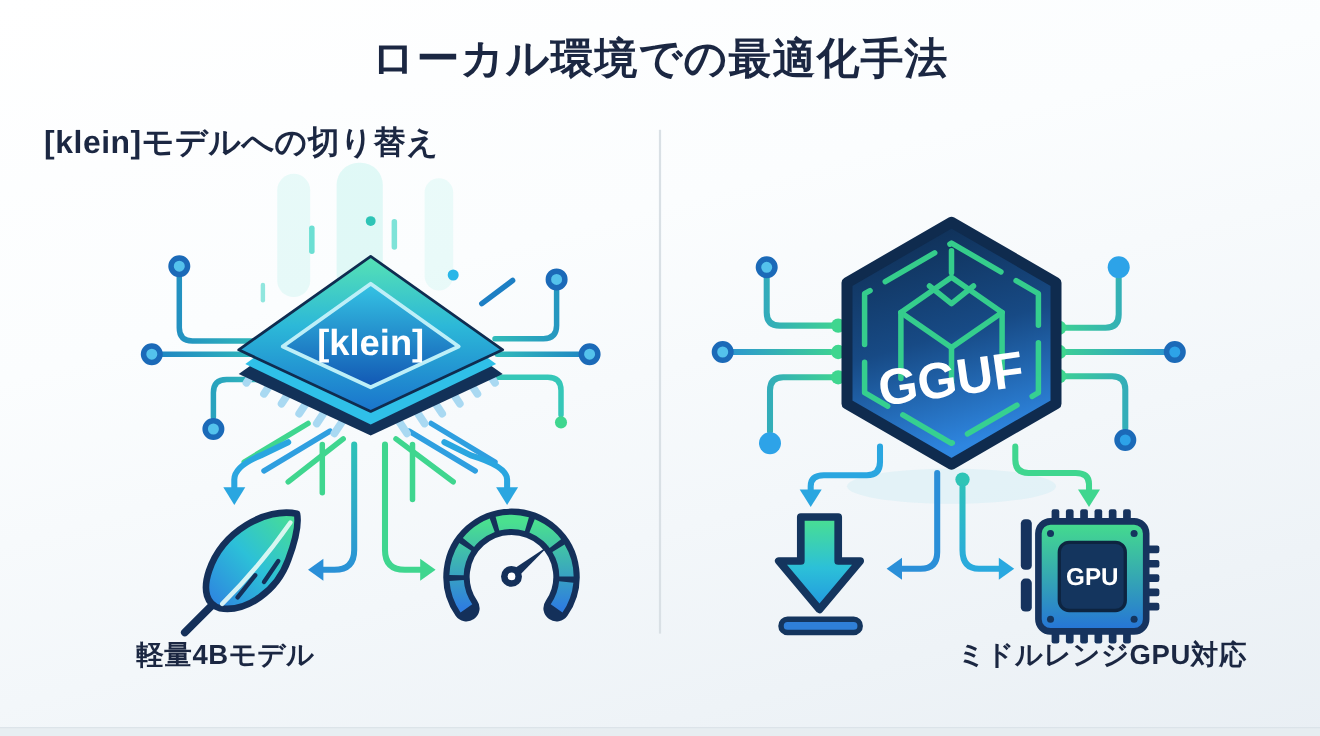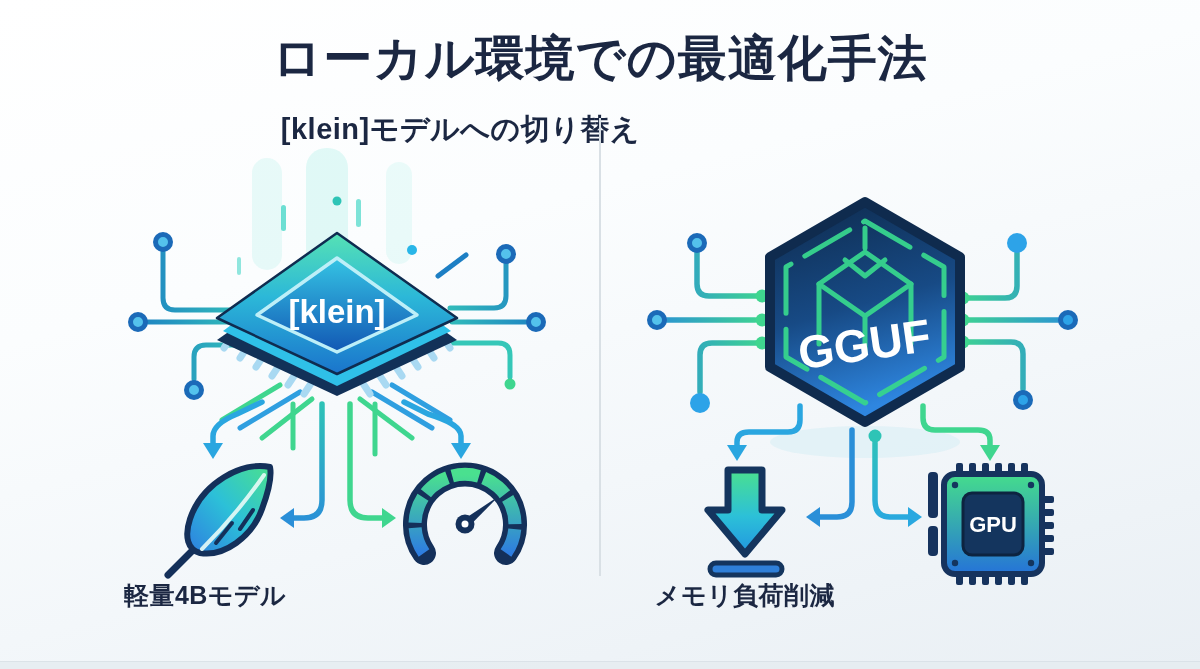--- a/index.html
+++ b/index.html
@@ -1,21 +1,21 @@
 <!DOCTYPE html>
 <html><head>
 <meta charset="utf-8">
 <style>
   html,body{margin:0;padding:0;}
   body{font-family:"Liberation Sans","DejaVu Sans",sans-serif;background:#e9eff3;}
   .canvas{position:relative;width:1200px;height:669px;overflow:hidden;
     background:linear-gradient(165deg,#ffffff 0%,#fbfdfe 35%,#f3f7fa 65%,#e9eff4 100%);}
   .title{position:absolute;top:26px;left:0;width:1200px;text-align:center;
-    font-size:49px;font-weight:800;color:#1b2742;letter-spacing:1px;}
-  .heading{position:absolute;top:110px;font-size:29px;font-weight:800;color:#1b2742;text-align:right;letter-spacing:.5px;}
+    font-size:39px;font-weight:800;color:#1b2742;letter-spacing:1px;}
+  .heading{position:absolute;top:110px;font-size:29px;font-weight:800;color:#1b2742;text-align:left;letter-spacing:.5px;}
   .heading.left{left:40px;width:600px;}
   .heading.right{left:620px;width:490px;}
   .divider{position:absolute;left:599px;top:118px;width:2px;height:458px;background:#d9e0e5;}
   .benefit-label{position:absolute;top:579px;font-size:25px;font-weight:800;color:#1b2742;text-align:center;letter-spacing:.5px;}
   .bl-1{left:105px;width:200px;}
   .bl-2{left:366px;width:200px;}
   .bl-3{left:645px;width:200px;}
   .bl-4{left:862px;width:280px;}
   .art{position:absolute;left:0;top:0;}
   .bottom-strip{position:absolute;left:0;top:661px;width:1200px;height:8px;
@@ -268,16 +268,16 @@
           <circle cx="109" cy="27" r="3.2" fill="#14355e"></circle>
         <circle cx="33" cy="105" r="3.2" fill="#14355e"></circle>
           <circle cx="109" cy="105" r="3.2" fill="#14355e"></circle>
         <rect x="41" y="35" width="60" height="62" rx="9" fill="#14355e" stroke="#0d2440" stroke-width="3"></rect>
         <text x="71" y="74" text-anchor="middle" font-size="22" font-weight="bold" fill="#ffffff">GPU</text>
       </g>
     </g>
   </svg>
 
   <div class="benefit-label bl-1">軽量4Bモデル</div>
-  <div class="benefit-label bl-3">メモリ負荷削減</div>
+  <div class="benefit-label bl-4">ミドルレンジGPU対応</div>
 
   <div class="bottom-strip"></div>
 </div>
 
 </body></html>

